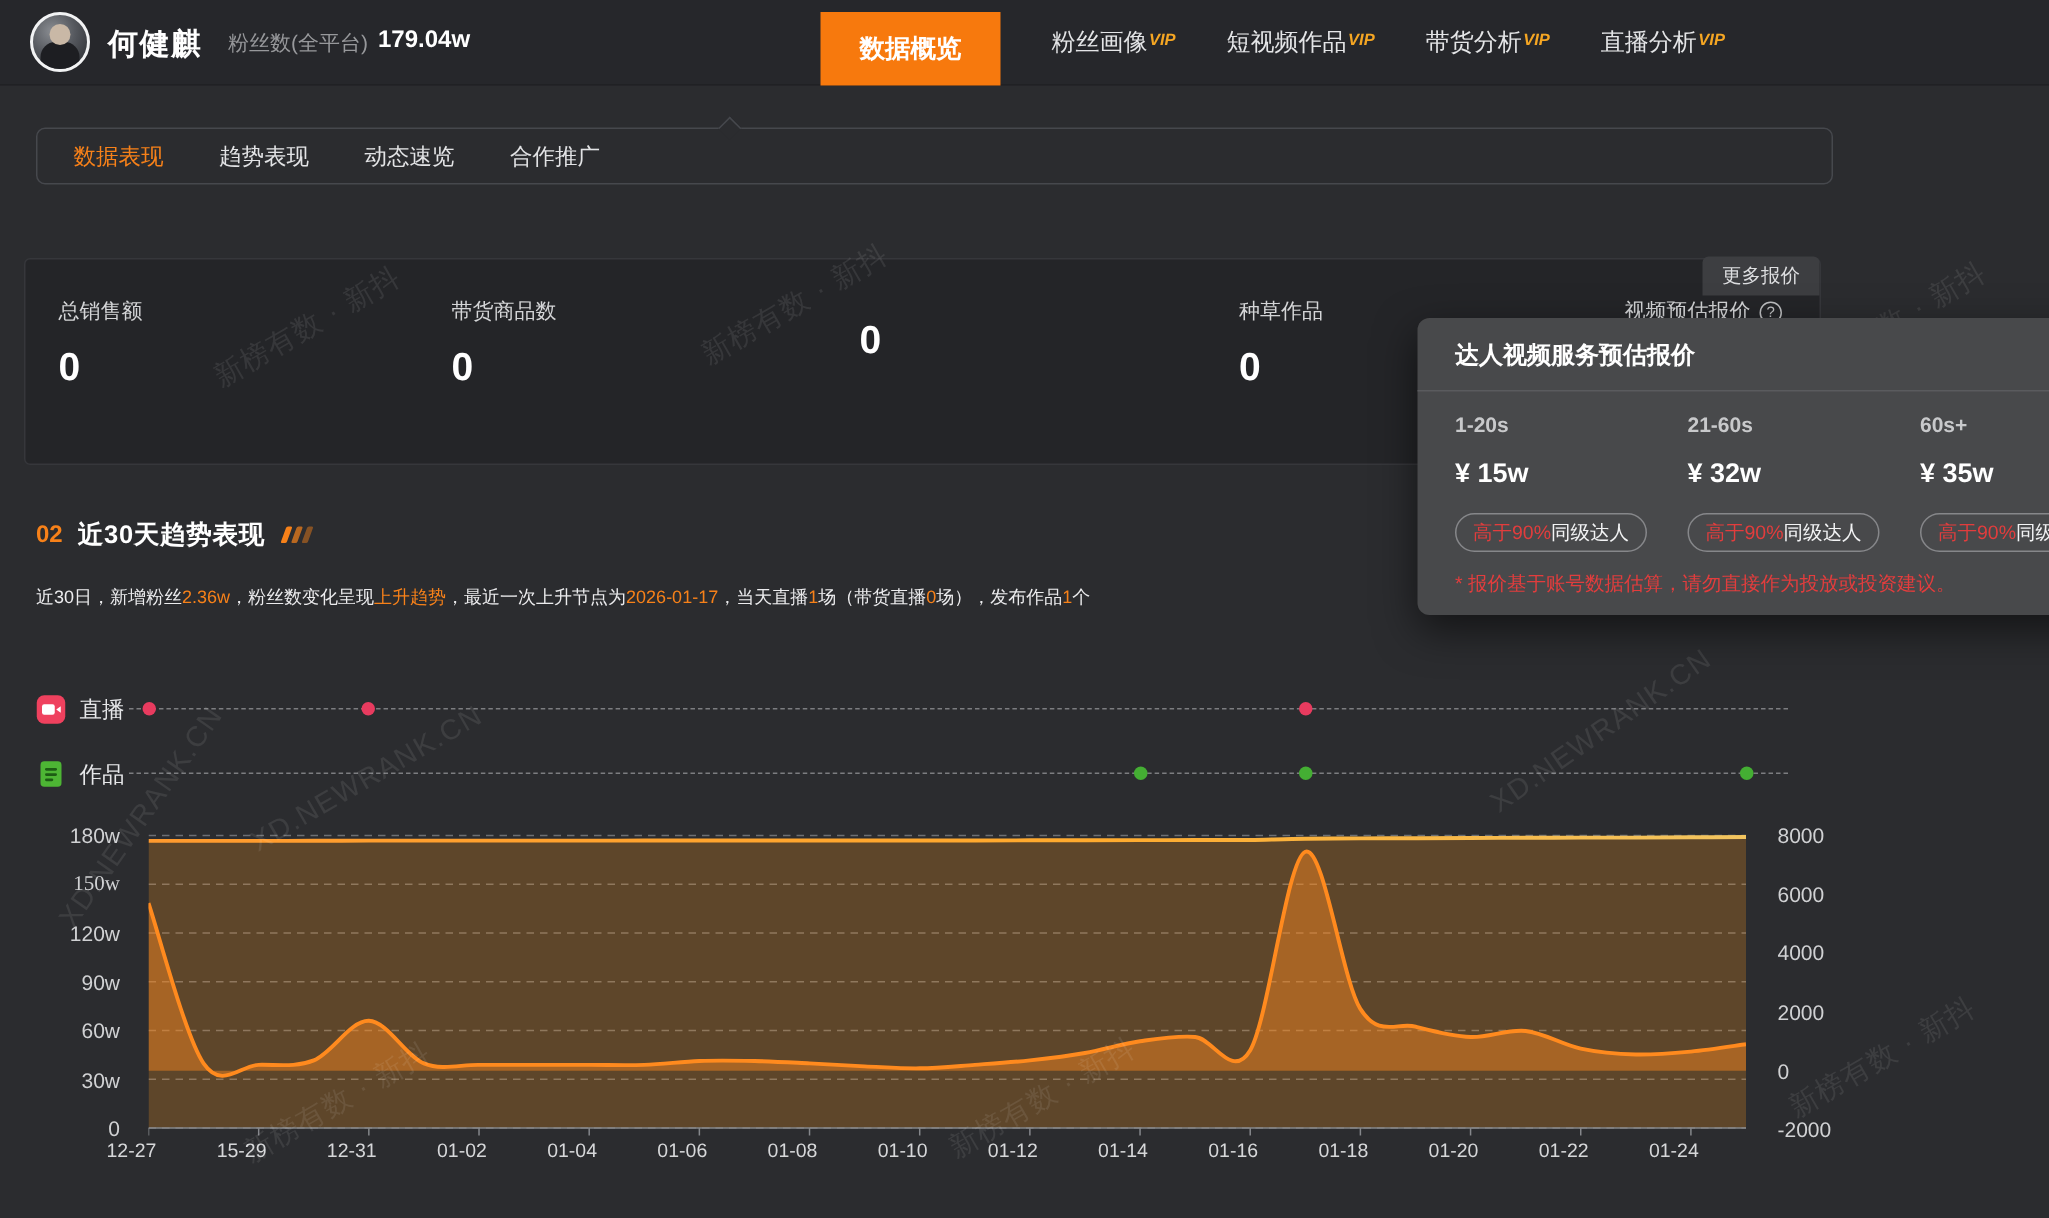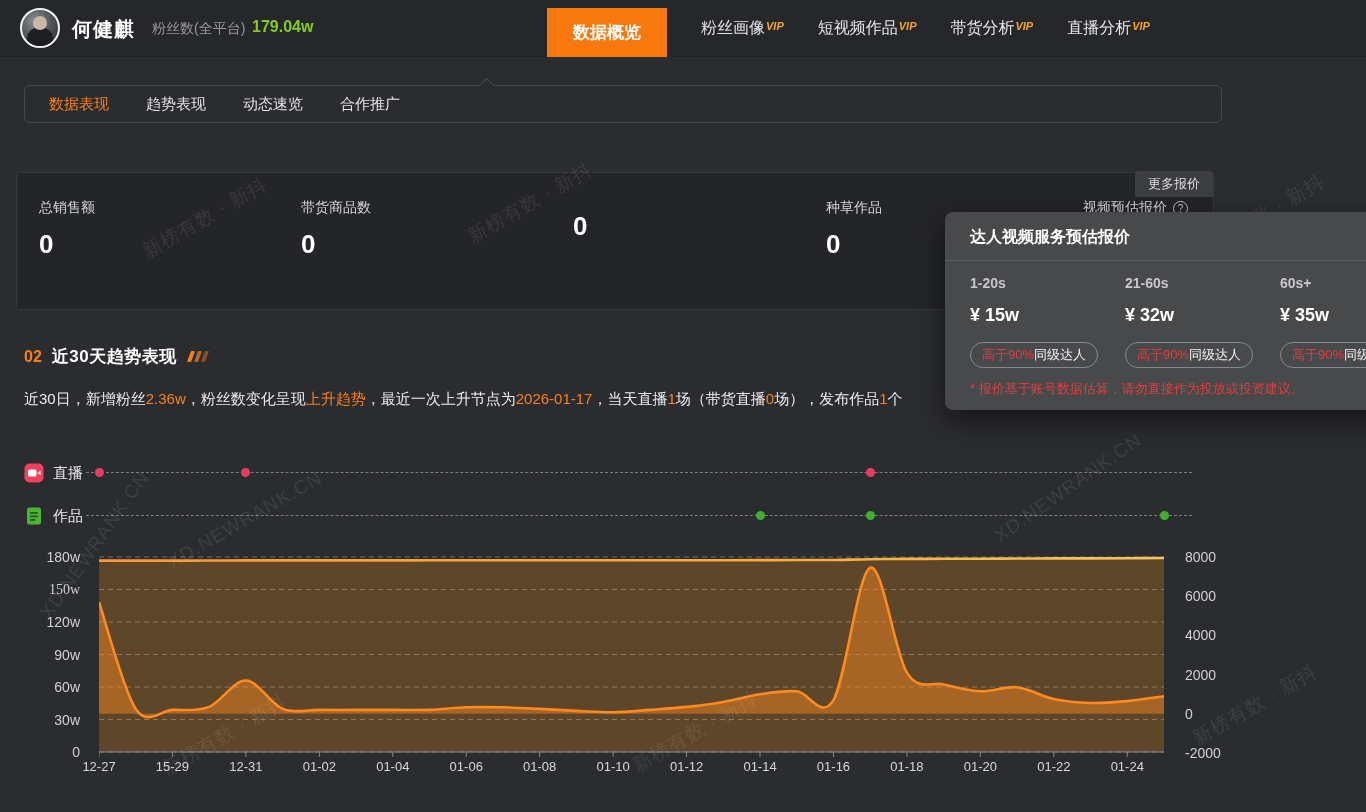--- a/index.html
+++ b/index.html
@@ -8,21 +8,21 @@
 
   
   .header { position:absolute; left:0; top:0; width:1366px; height:57px; background:#26272b; border-bottom:1px solid #202124; z-index:4; }
   .avatar { position:absolute; left:20px; top:8px; width:40px; height:40px; border-radius:50%;
             background:radial-gradient(circle at 35% 30%, #8a8d92 0%, #55585e 45%, #24262a 100%);
             border:2px solid #f2f3f4; overflow:hidden; }
   .avatar:after { content:""; position:absolute; left:11px; top:6px; width:14px; height:14px; border-radius:50%; background:#c9b8a6; }
   .avatar:before { content:""; position:absolute; left:5px; top:18px; width:26px; height:20px; border-radius:10px 10px 0 0; background:#1d1e22; }
   .creator-name { position:absolute; left:72px; top:16px; font-size:20px; font-weight:bold; color:#fff; letter-spacing:1px; }
   .fans-label { position:absolute; left:152px; top:20px; font-size:14px; color:#97989b; }
-  .fans-value { position:absolute; left:252px; top:18px; font-size:16px; font-weight:bold; color:#84cc16; }
+  .fans-value { position:absolute; left:252px; top:18px; font-size:16px; font-weight:bold; color:#ffffff; }
   .main-tabs { position:absolute; left:547px; top:0; height:57px; display:flex; align-items:center; gap:34px; }
   .main-tab { font-size:16px; color:#e4e5e7; cursor:pointer; white-space:nowrap; }
   .main-tab .vip { font-size:11px; font-weight:800; font-style:italic; color:#f5a623; vertical-align:3px; margin-left:1px; }
   .main-tab.active { align-self:flex-end; height:49px; display:flex; align-items:center; background:#f7790d; color:#fff; font-weight:bold; font-size:17px; padding:0 26px; }
 
   
   .subnav { position:absolute; left:24px; top:85px; width:1198px; height:38px; border:1px solid #46484d; border-radius:6px; display:flex; align-items:center; gap:37px; padding-left:24px; z-index:2; }
   .subnav-caret { position:absolute; left:456px; top:-6px; width:11px; height:11px; background:#2b2c2f; border-left:1px solid #46484d; border-top:1px solid #46484d; transform:rotate(45deg); }
   .subnav-item { font-size:15px; color:#e2e3e5; cursor:pointer; }
   .subnav-item.active { color:#f78119; }
@@ -54,35 +54,35 @@
   .qp-badge .rest { color:#f2f3f4; }
   .qp-footnote { position:absolute; left:25px; top:168px; font-size:13px; color:#e23d3d; }
 
   
   .section-head { position:absolute; left:24px; top:345px; display:flex; align-items:center; z-index:2; }
   .section-num { font-size:16px; font-weight:bold; color:#f78119; margin-right:10px; }
   .section-title { font-size:17px; font-weight:bold; color:#fff; letter-spacing:.5px; }
   .quote-marks { display:flex; gap:3px; margin-left:12px; }
   .quote-marks i { width:4px; height:11px; background:#f78119; transform:skewX(-20deg); border-radius:1px; }
   .quote-marks i:nth-child(2){ opacity:.7; } .quote-marks i:nth-child(3){ opacity:.45; }
-  .summary { position:absolute; left:24px; top:390px; font-size:15px; color:#ececee; z-index:2; }
+  .summary { position:absolute; left:24px; top:390px; font-size:12px; color:#ececee; z-index:2; }
   .summary .hl { color:#f78119; }
 
   
   .legend-row { position:absolute; left:24px; height:24px; display:flex; align-items:center; z-index:2; }
   .legend-row .lr-label { font-size:15px; color:#e6e7e9; margin-left:9px; }
   .lr-line { position:absolute; height:0; border-top:1px dashed #97989c; opacity:.75; z-index:1; }
   .lr-dot { position:absolute; width:9px; height:9px; border-radius:50%; z-index:2; }
 
   
   .chart-zone { position:absolute; left:0; top:545px; width:1366px; height:267px; }
   .ax-label { position:absolute; height:16px; line-height:16px; font-size:14px; color:#d0d1d3; }
   .ax-left { width:62px; left:18px; text-align:right; }
   .ax-right { left:1185px; text-align:left; }
-  .ax-x { width:56px; margin-left:-28px; text-align:center; top:214px; font-size:13px; color:#d6d7d9; }
+  .ax-x { width:56px; margin-left:-28px; top:214px; font-size:13px; color:#d6d7d9; }
 
   
   .wm { position:absolute; color:rgba(255,255,255,0.085); font-size:19px; white-space:nowrap; transform:translate(-50%,-50%) rotate(-30deg); z-index:3; pointer-events:none; letter-spacing:1px; }
 </style>
 </head>
 <body>
 
 <div id="app">
 
   <div class="header">

